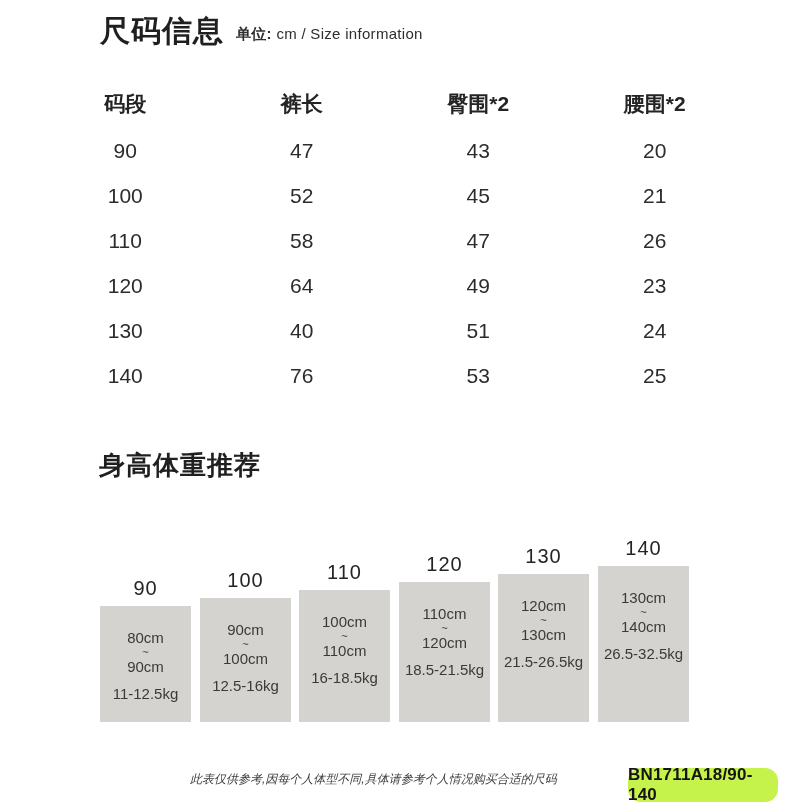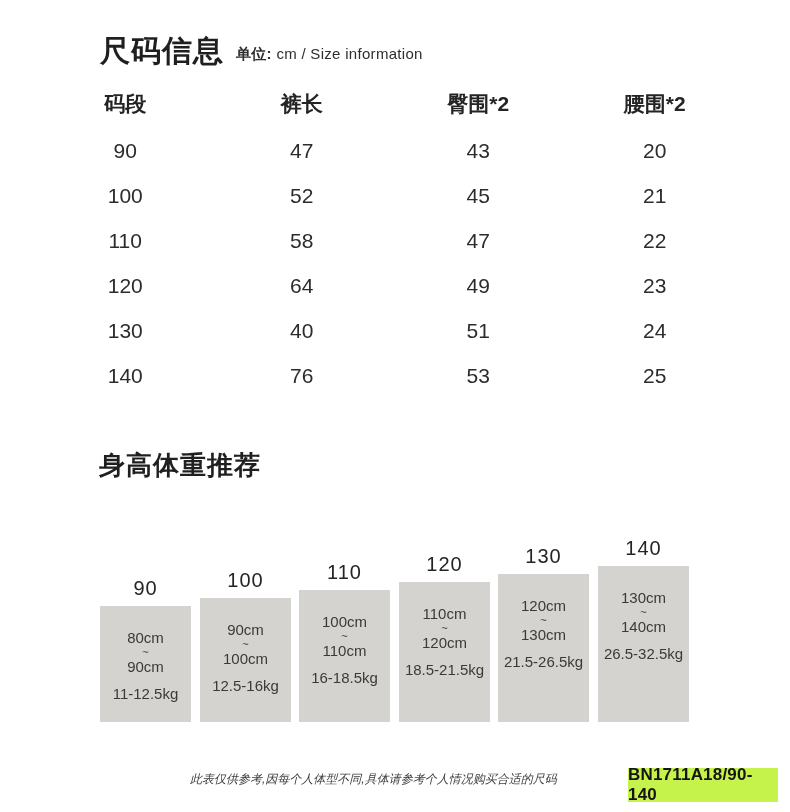--- a/index.html
+++ b/index.html
@@ -1,19 +1,19 @@
 <!DOCTYPE html>
 <html><head>
 <meta charset="utf-8">
 <style>
   html,body{margin:0;padding:0;background:#ffffff;}
   .page{position:relative;width:790px;height:812px;background:#ffffff;overflow:hidden;
         font-family:"Liberation Sans","DejaVu Sans",sans-serif;color:#222;}
   
-  .hdr{position:absolute;top:14px;left:100px;display:flex;align-items:flex-end;gap:12px;margin-top:20px;}
+  .hdr{position:absolute;top:14px;left:100px;display:flex;align-items:flex-end;gap:12px;}
   .title{font-size:30px;font-weight:800;color:#1f1f1f;letter-spacing:1px;line-height:34px;}
   .subtitle{font-size:15px;color:#2e2e2e;padding-bottom:4px;letter-spacing:0.3px;}
   .subtitle .u{font-weight:700;}
   
   .size-table{position:absolute;top:80px;left:37px;width:706px;display:grid;
               grid-template-columns:repeat(4,1fr);grid-template-rows:48px;grid-auto-rows:45px;}
   .th{display:flex;align-items:center;justify-content:center;font-size:21px;font-weight:800;color:#242424;}
   .td{display:flex;align-items:center;justify-content:center;font-size:21px;color:#2c2c2c;}
   
   .note{position:absolute;top:426px;left:0;right:0;text-align:center;font-size:13px;color:#6e6e6e;letter-spacing:0.2px;}
@@ -23,21 +23,21 @@
   .chart{position:absolute;left:100px;top:540px;width:590px;height:182px;}
   .bar-group{position:absolute;bottom:0;width:91px;display:flex;flex-direction:column;align-items:center;justify-content:flex-end;}
   .bar-label{font-size:20px;color:#242424;margin-bottom:6px;letter-spacing:1px;}
   .bar{width:91px;box-sizing:border-box;display:flex;flex-direction:column;align-items:center;padding-top:22px;background:#d4d3d0;}
   .cm{font-size:15px;line-height:19px;color:#3a3a3a;}
   .tld{font-size:11px;line-height:10px;color:#3a3a3a;}
   .kg{margin-top:9px;font-size:15px;color:#3a3a3a;white-space:nowrap;}
   
   .disclaimer{position:absolute;top:771px;left:190px;width:330px;text-align:center;font-size:12px;color:#3f3f3f;white-space:nowrap;font-style:italic;}
   .badge{position:absolute;top:768px;left:628px;width:150px;height:34px;background:#c6f24c;
-         display:flex;align-items:center;justify-content:center;font-size:17px;font-weight:700;color:#141414;letter-spacing:0.2px;}
+         display:flex;align-items:center;justify-content:center;font-size:17px;font-weight:700;color:#141414;letter-spacing:0.2px;border-radius:13px;}
 </style>
 </head>
 <body>
 
 <div class="page">
 
   <div class="hdr">
     <div class="title">尺码信息</div>
     <div class="subtitle">
       <span class="u">单位:</span>
@@ -54,21 +54,21 @@
       <div class="td">47</div>
       <div class="td">43</div>
       <div class="td">20</div>
       <div class="td">100</div>
       <div class="td">52</div>
       <div class="td">45</div>
       <div class="td">21</div>
       <div class="td">110</div>
       <div class="td">58</div>
       <div class="td">47</div>
-      <div class="td">22</div>
+      <div class="td">26</div>
       <div class="td">120</div>
       <div class="td">64</div>
       <div class="td">49</div>
       <div class="td">23</div>
       <div class="td">130</div>
       <div class="td">40</div>
       <div class="td">51</div>
       <div class="td">24</div>
       <div class="td">140</div>
       <div class="td">76</div>

